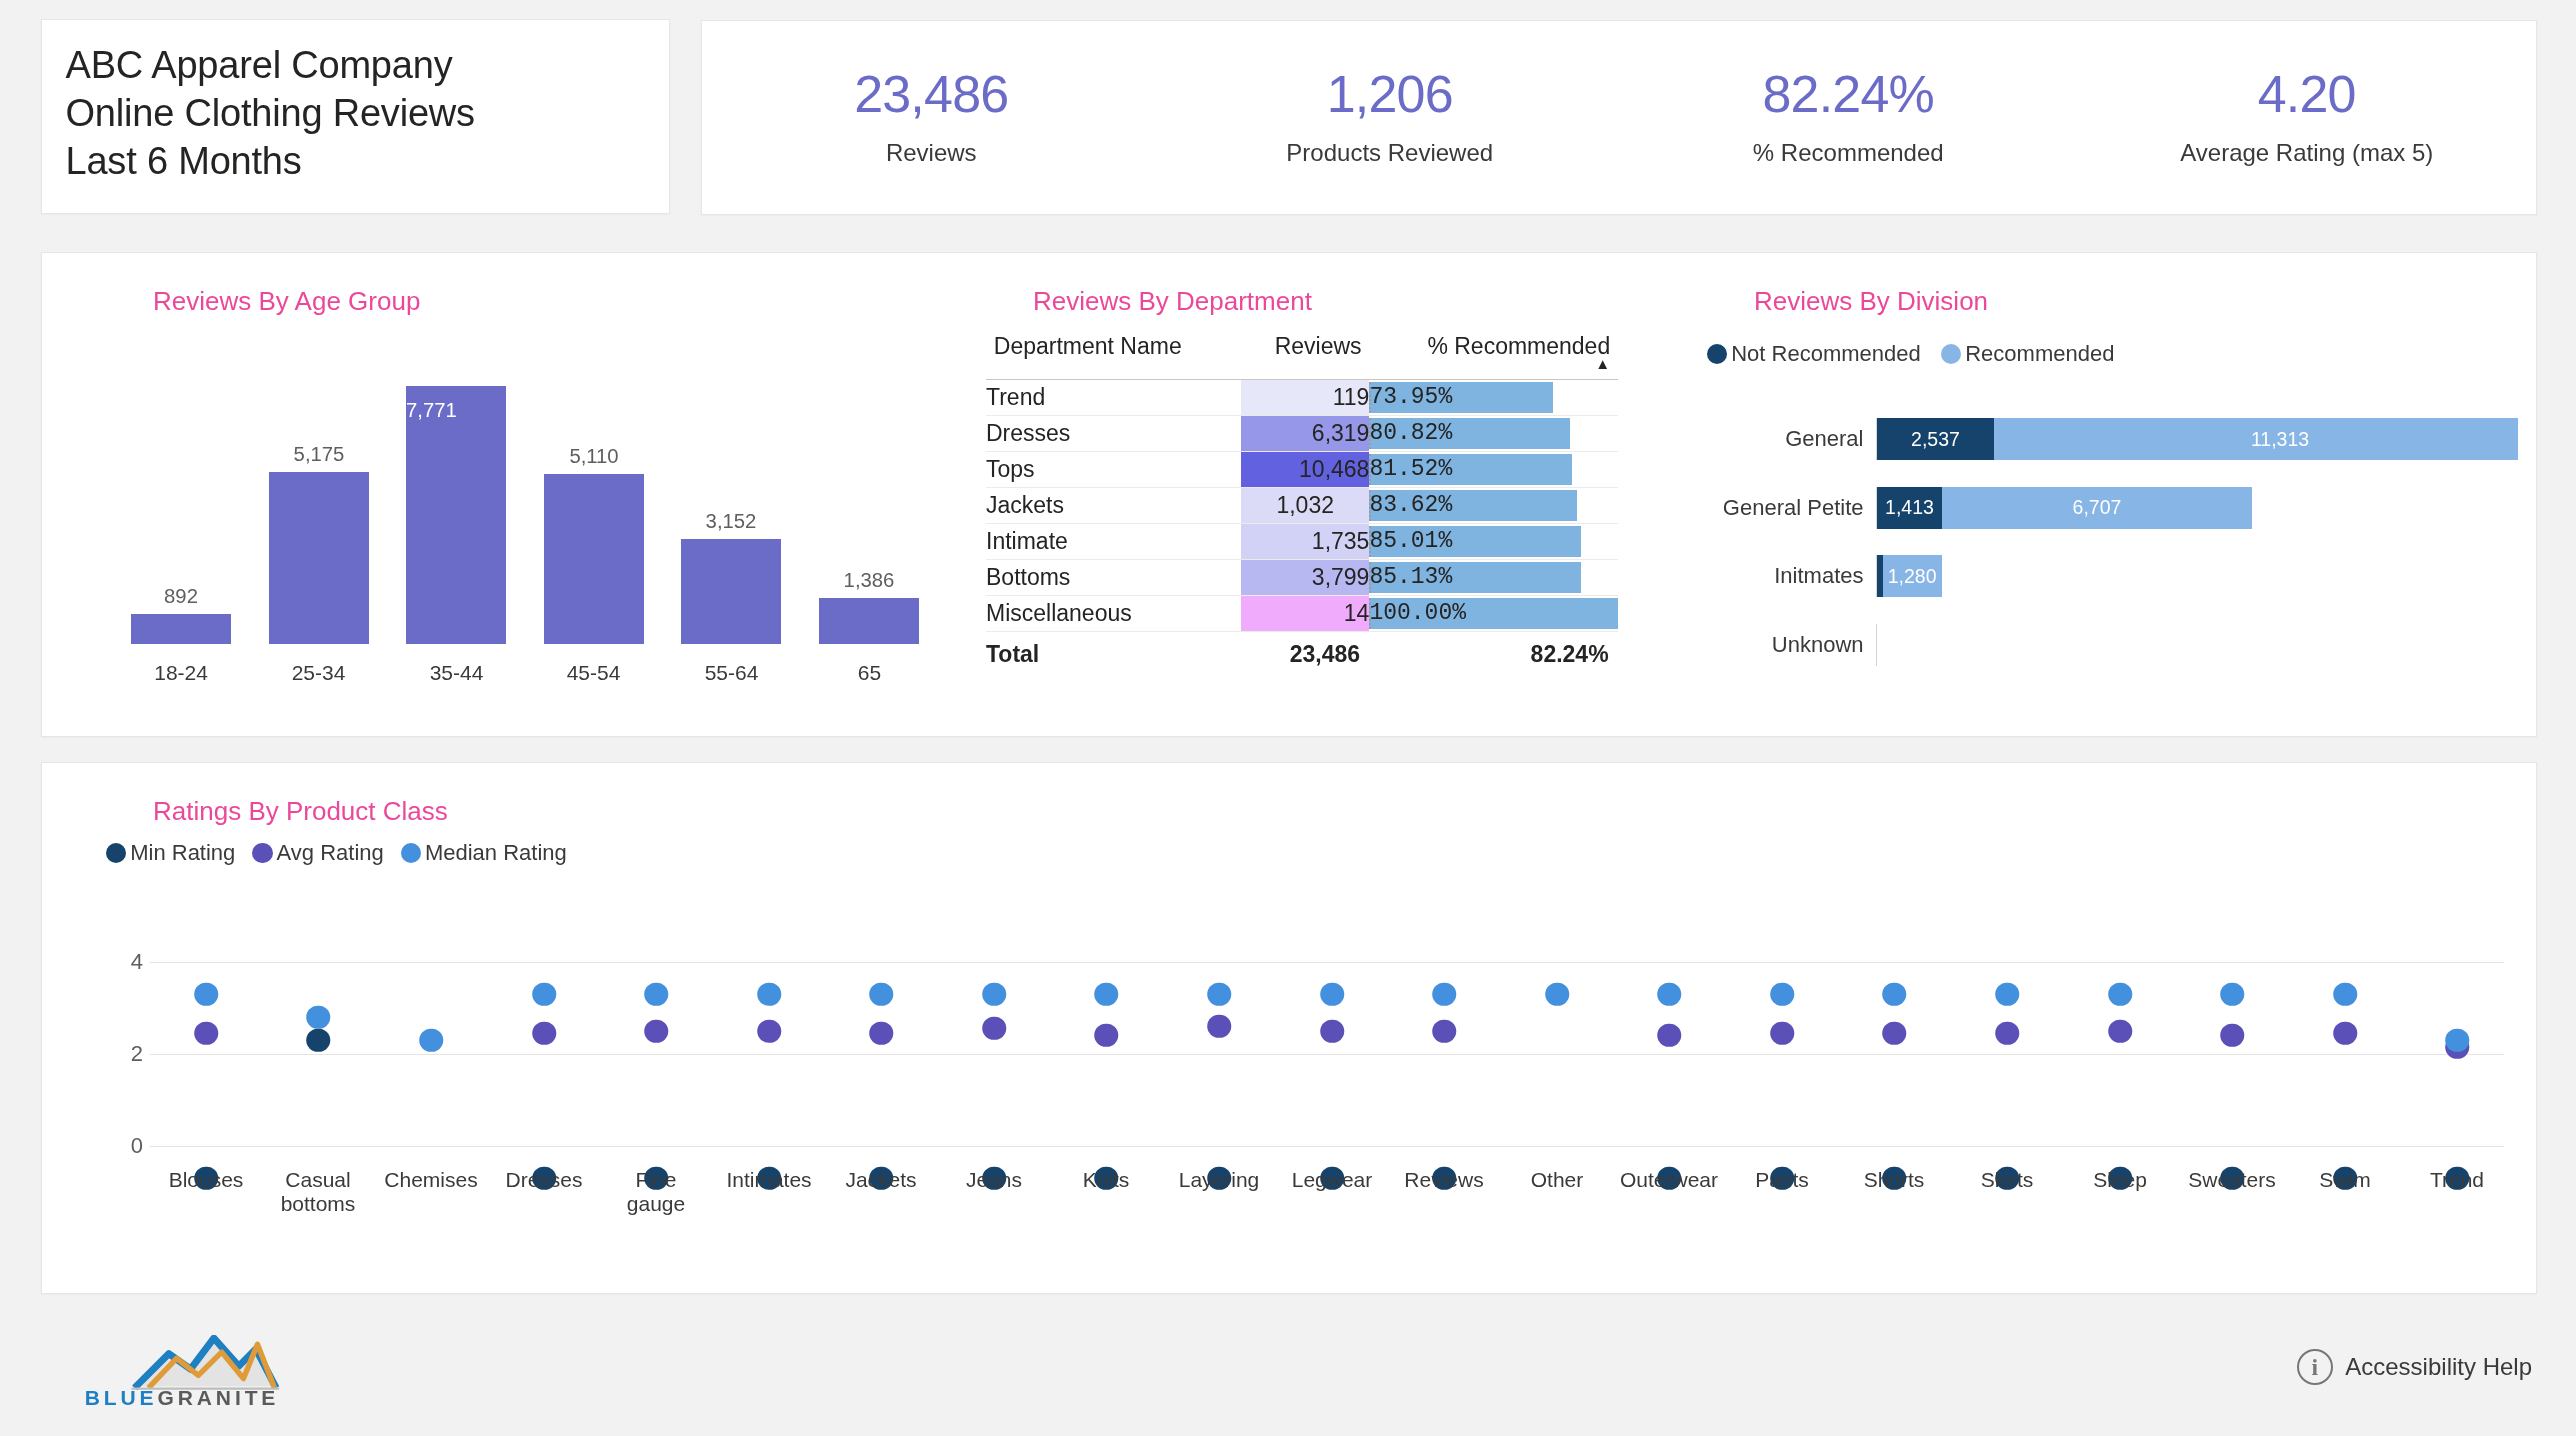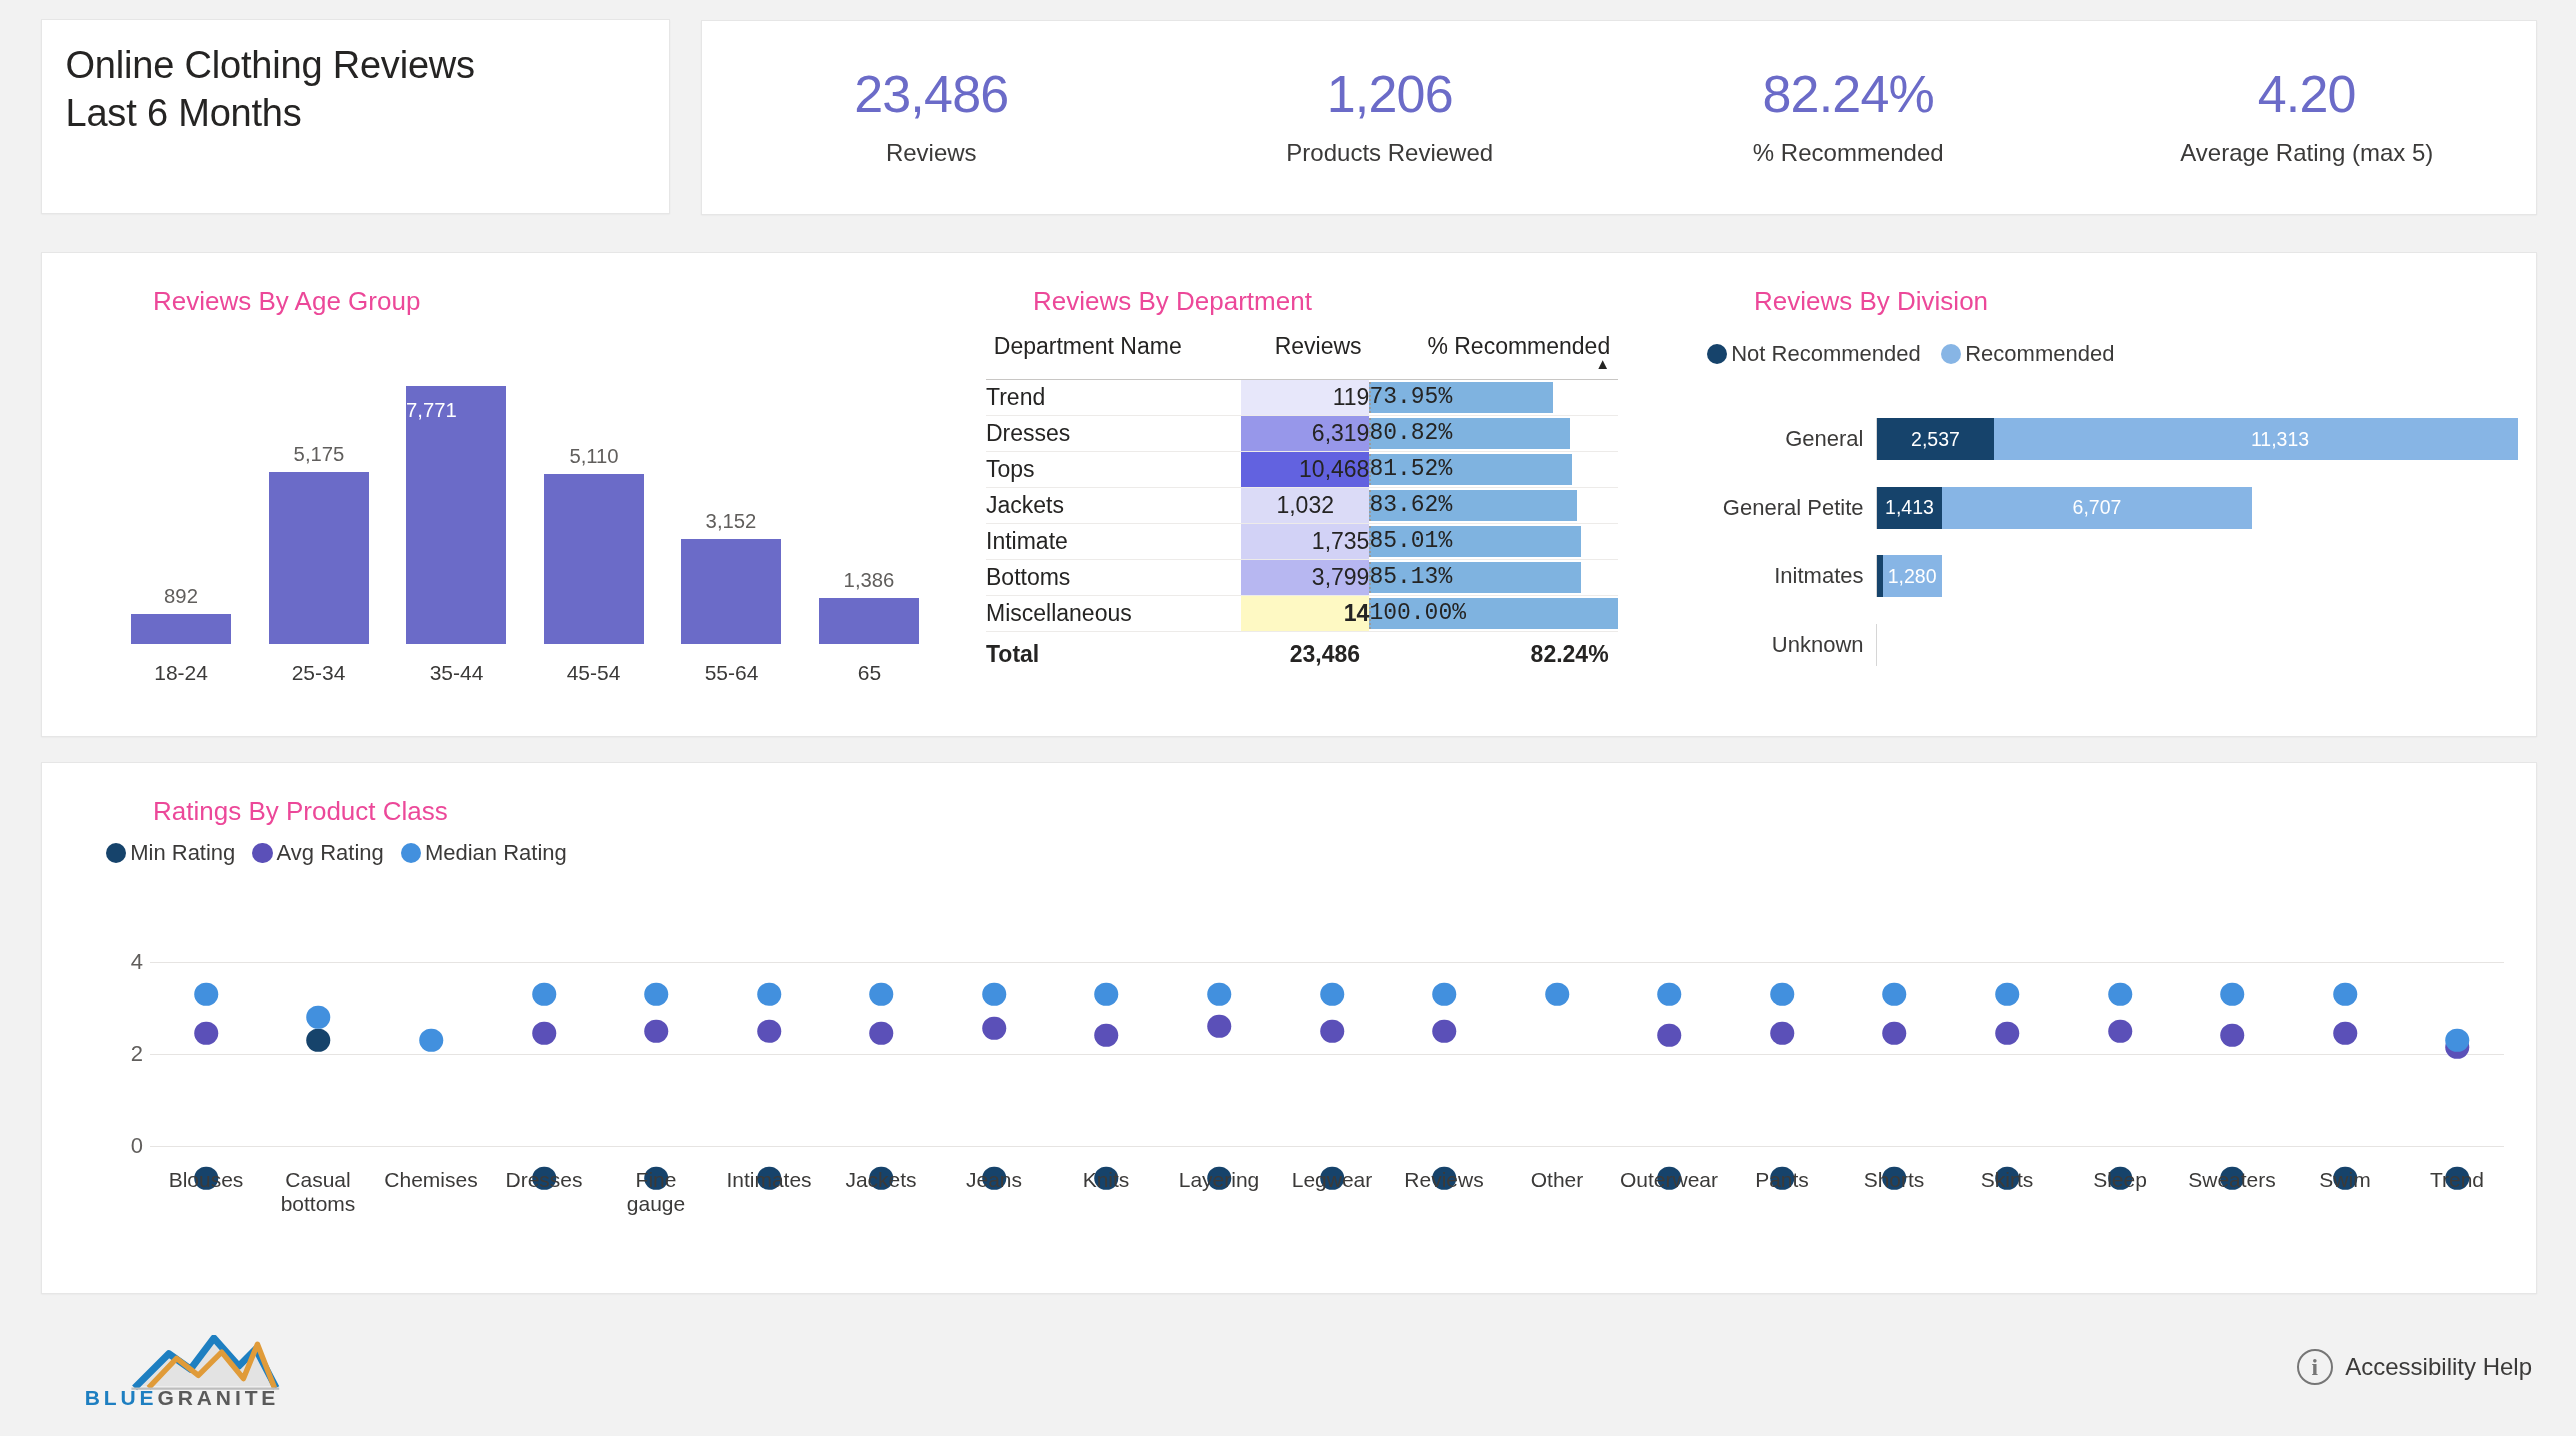--- a/index.html
+++ b/index.html
@@ -135,20 +135,21 @@
   }
   #a11y .a11y-label { font-size: 24px; color: #3B3A39; }
 </style>
 </head>
 <body>
 
 <div class="page">
 
   <div class="card" id="title-card">
     <div class="title-text">
+      <div>ABC Apparel Company</div>
       <div>Online Clothing Reviews</div>
       <div>Last 6 Months</div>
     </div>
   </div>
 
   <div class="card" id="kpi-card">
     <div class="kpi-row" id="kpi-row">
         <div class="kpi">
           <div class="kpi-value">23,486</div>
           <div class="kpi-label">Reviews</div>
@@ -244,21 +245,21 @@
               <td class="cell-heat" style="background: rgb(210, 210, 246);"><span>1,735</span></td>
               <td class="cell-bar"><div class="databar" style="width: 85.01%;"></div><span>85.01%</span></td>
             </tr>
             <tr>
               <td class="cell-name">Bottoms</td>
               <td class="cell-heat" style="background: rgb(183, 183, 241);"><span>3,799</span></td>
               <td class="cell-bar"><div class="databar" style="width: 85.13%;"></div><span>85.13%</span></td>
             </tr>
             <tr>
               <td class="cell-name">Miscellaneous</td>
-              <td class="cell-heat" style="background: #fef9c3; font-weight: bold;"><span>14</span></td>
+              <td class="cell-heat" style="background: #f0abfc;"><span>14</span></td>
               <td class="cell-bar"><div class="databar" style="width: 100%;"></div><span>100.00%</span></td>
             </tr>
           </tbody>
         <tfoot id="dept-tfoot">
             <tr class="total">
               <td class="cell-name">Total</td>
               <td class="num">23,486</td>
               <td class="num">82.24%</td>
             </tr>
           </tfoot>

